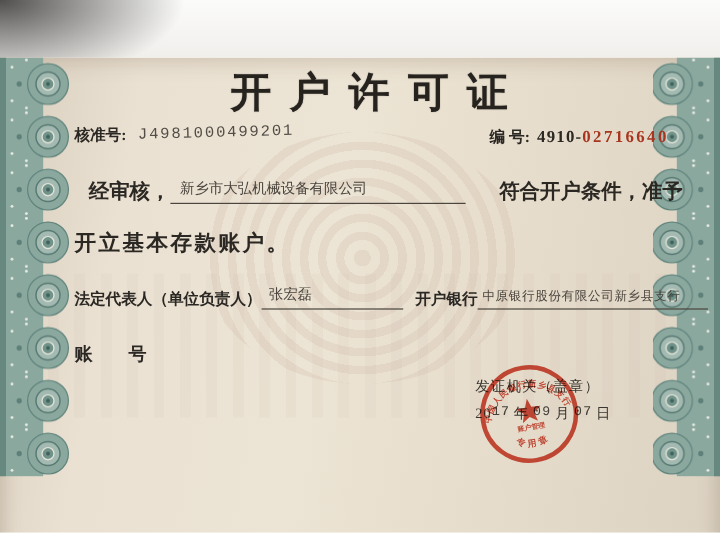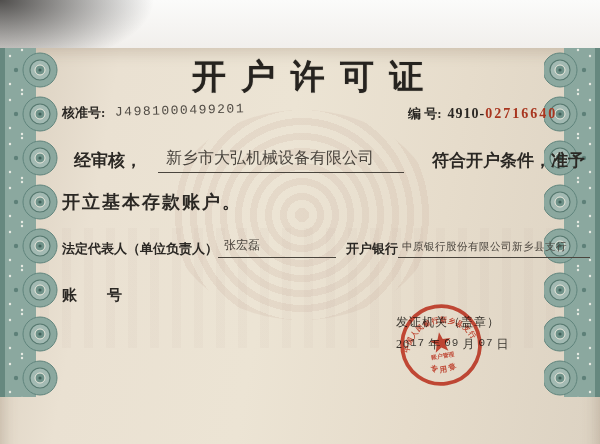--- a/index.html
+++ b/index.html
@@ -54,21 +54,21 @@
     display:inline-block;margin-left:10px;font-size:13px;letter-spacing:1.5px;
     transform:rotate(-1.5deg) translateY(-3px);
   }
   .row-serial{left:408px;top:57px;font-size:13px;}
   .serial-prefix{font-size:14px;font-weight:600;margin-left:6px;letter-spacing:1px;text-align:center;}
   .serial-value{font-size:14px;font-weight:700;letter-spacing:2px;color:#a8351f;}
   .row-review{left:74px;top:100px;display:flex;align-items:center;}
   .review-label{font-size:17px;font-weight:600;}
   .company-underline{
     display:inline-block;width:238px;border-bottom:1px solid #4a453d;
-    font-size:16px;padding:0 0 3px 8px;color:#4a453e;margin-left:16px;
+    font-size:12px;padding:0 0 3px 8px;color:#4a453e;
   }
   .review-suffix{font-size:17px;font-weight:600;margin-left:28px;}
   .row-open{left:62px;top:142px;font-size:18px;font-weight:600;letter-spacing:2px;}
   .row-legal{left:62px;top:189px;display:flex;align-items:flex-end;}
   .legal-label{font-size:13px;font-weight:600;}
   .legal-name{
     display:inline-block;width:112px;border-bottom:1px solid #4a453d;
     font-size:12px;padding:0 0 3px 6px;color:#4a453e;
   }
   .bank-label{font-size:13px;font-weight:600;margin-left:10px;}

